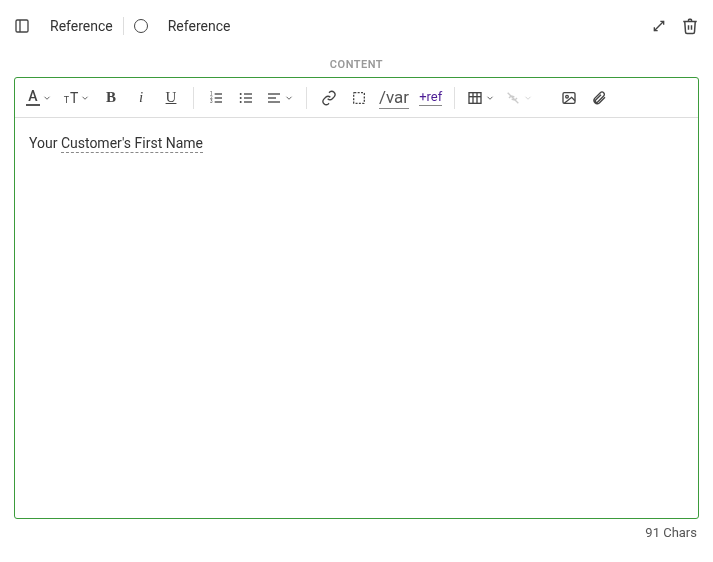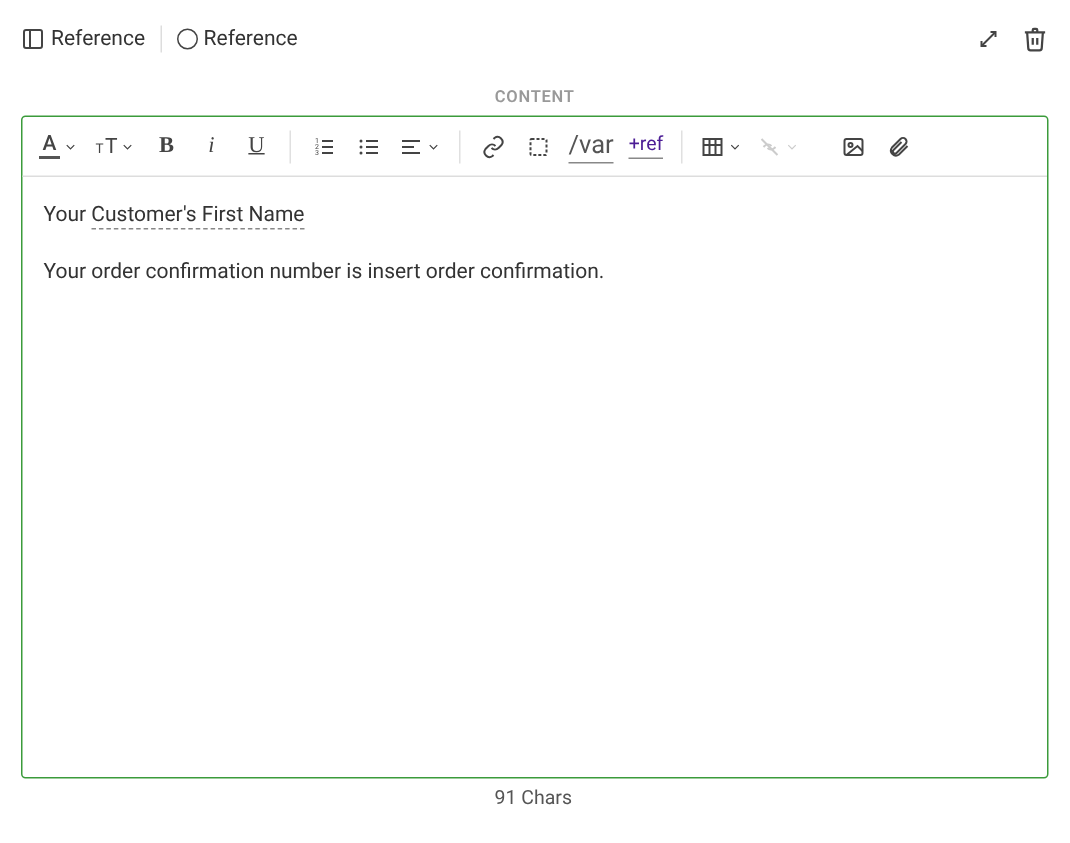--- a/index.html
+++ b/index.html
@@ -19,21 +19,21 @@
     height: 24px;
   }
   .top-left {
     display: flex;
     align-items: center;
     gap: 10px;
   }
   .ref-group {
     display: flex;
     align-items: center;
-    gap: 4px;
+    gap: 20px;
   }
   .ref-label {
     color: #333;
     font-size: 14px;
   }
   .vdiv {
     width: 1px;
     height: 18px;
     background: #ddd;
   }
@@ -123,21 +123,21 @@
     padding: 14px;
     line-height: 1.7;
     font-size: 14px;
     color: #333;
   }
   .placeholder-token {
     border-bottom: 1px dashed #888;
     padding-bottom: 1px;
   }
   .char-count {
-    text-align: center;
+    text-align: right;
     font-size: 13px;
     color: #555;
     margin-top: 6px;
     padding-right: 2px;
   }
   svg { display: block; }
 </style>
 </head>
 <body>
 
@@ -304,17 +304,16 @@
         <path d="M21 11l-8.5 8.5a5 5 0 0 1-7-7L14 4a3.5 3.5 0 0 1 5 5l-9 9a2 2 0 0 1-3-3l8-8"></path>
       </svg>
     </div>
   </div>
 
   <div class="editor-content">
     <div>
       <span>Your </span><span class="placeholder-token">Customer's First Name</span>
     </div>
     <div style="height:14px;"></div>
-    <div>Your order confirmation number is insert order confirmation.</div>
   </div>
 </div>
 
 <div class="char-count">91 Chars</div>
 
 </body></html>

